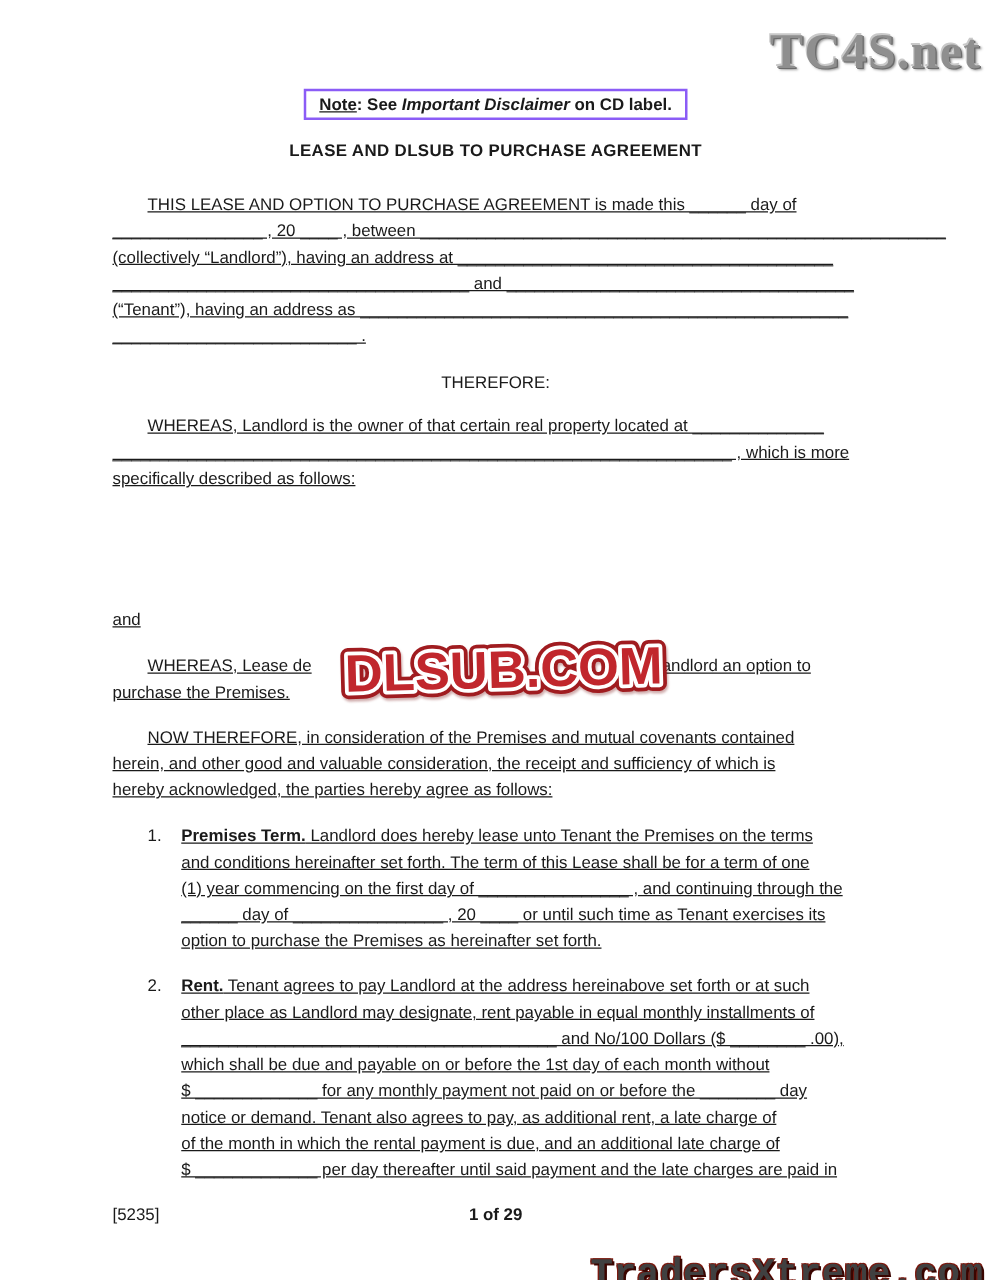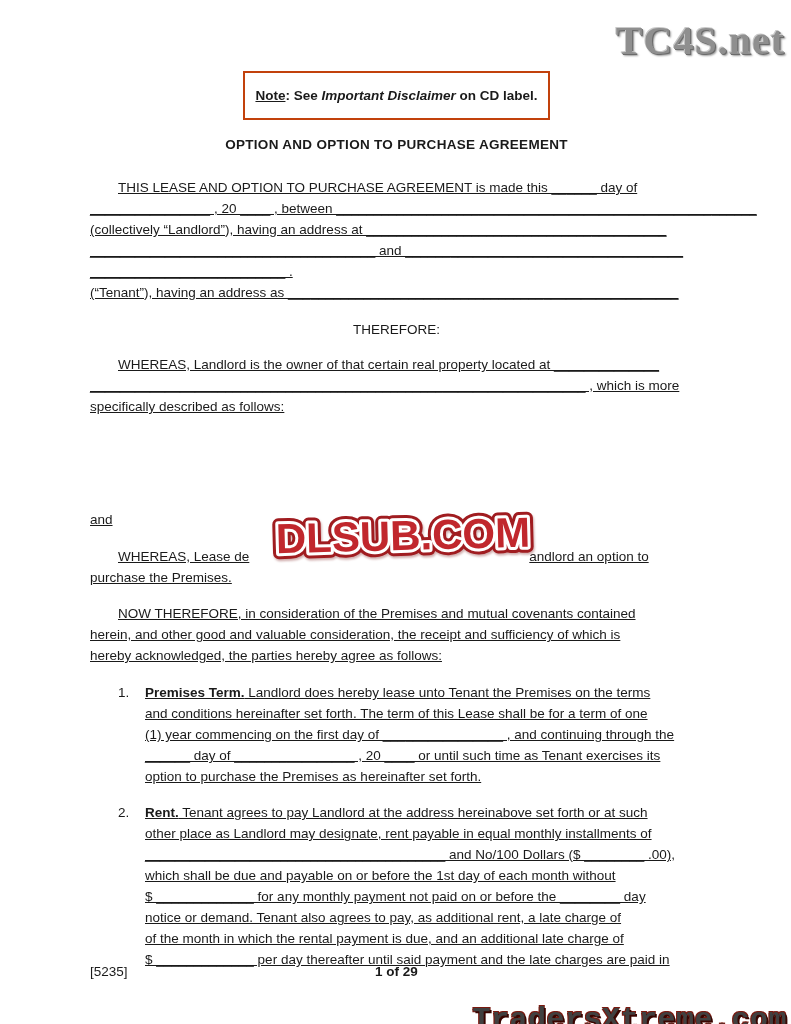--- a/index.html
+++ b/index.html
@@ -10,21 +10,21 @@
     font-size:13.5px; line-height:21px;margin-top:21px;
   }
   .content { padding:50px 88px 0 90px; }
   .line { white-space:pre; min-height:21px;text-decoration:underline; }
   .indent { text-indent:28px; }
   .b { font-weight:bold; }
   .i { font-style:italic; }
   .u { text-decoration:underline; }
 
   .note-box {
-    border:2px solid #c2410c; padding:12px 10px; width:max-content;
+    border:2px solid #8b5cf6; padding:0 10px; width:max-content;
     margin:0 auto; font-weight:bold;
   }
   .title {
     margin:14px 0 0 0; text-align:center; font-weight:bold;
     font-size:13.5px; letter-spacing:.3px;
   }
   .para-intro   { margin-top:22px; }
   .center-head  { margin-top:16px; text-align:center; }
   .para-whereas1{ margin-top:14px; }
   .and-line     { margin-top:92px; }
@@ -64,29 +64,29 @@
 <body>
 
 <div class="page">
 
   <div class="wm-top">TC4S.net</div>
 
   <div class="content">
 
     <div class="note-box"><span class="u">Note</span><span>: See </span><span class="i">Important Disclaimer</span><span> on CD label.</span></div>
 
-    <div class="title">OPTION AND OPTION TO PURCHASE AGREEMENT</div>
+    <div class="title">LEASE AND DLSUB TO PURCHASE AGREEMENT</div>
 
     <div class="para-intro">
         <div class="line indent">THIS LEASE AND OPTION TO PURCHASE AGREEMENT is made this ______ day of</div>
         <div class="line">________________ , 20 ____ , between ________________________________________________________</div>
         <div class="line">(collectively “Landlord”), having an address at ________________________________________</div>
         <div class="line">______________________________________ and _____________________________________</div>
+        <div class="line">(“Tenant”), having an address as ____________________________________________________</div>
         <div class="line">__________________________ .</div>
-        <div class="line">(“Tenant”), having an address as ____________________________________________________</div>
       </div>
 
     <div class="center-head">THEREFORE:</div>
 
     <div class="para-whereas1">
         <div class="line indent">WHEREAS, Landlord is the owner of that certain real property located at ______________</div>
         <div class="line">__________________________________________________________________ , which is more</div>
         <div class="line">specifically described as follows:</div>
       </div>
 

